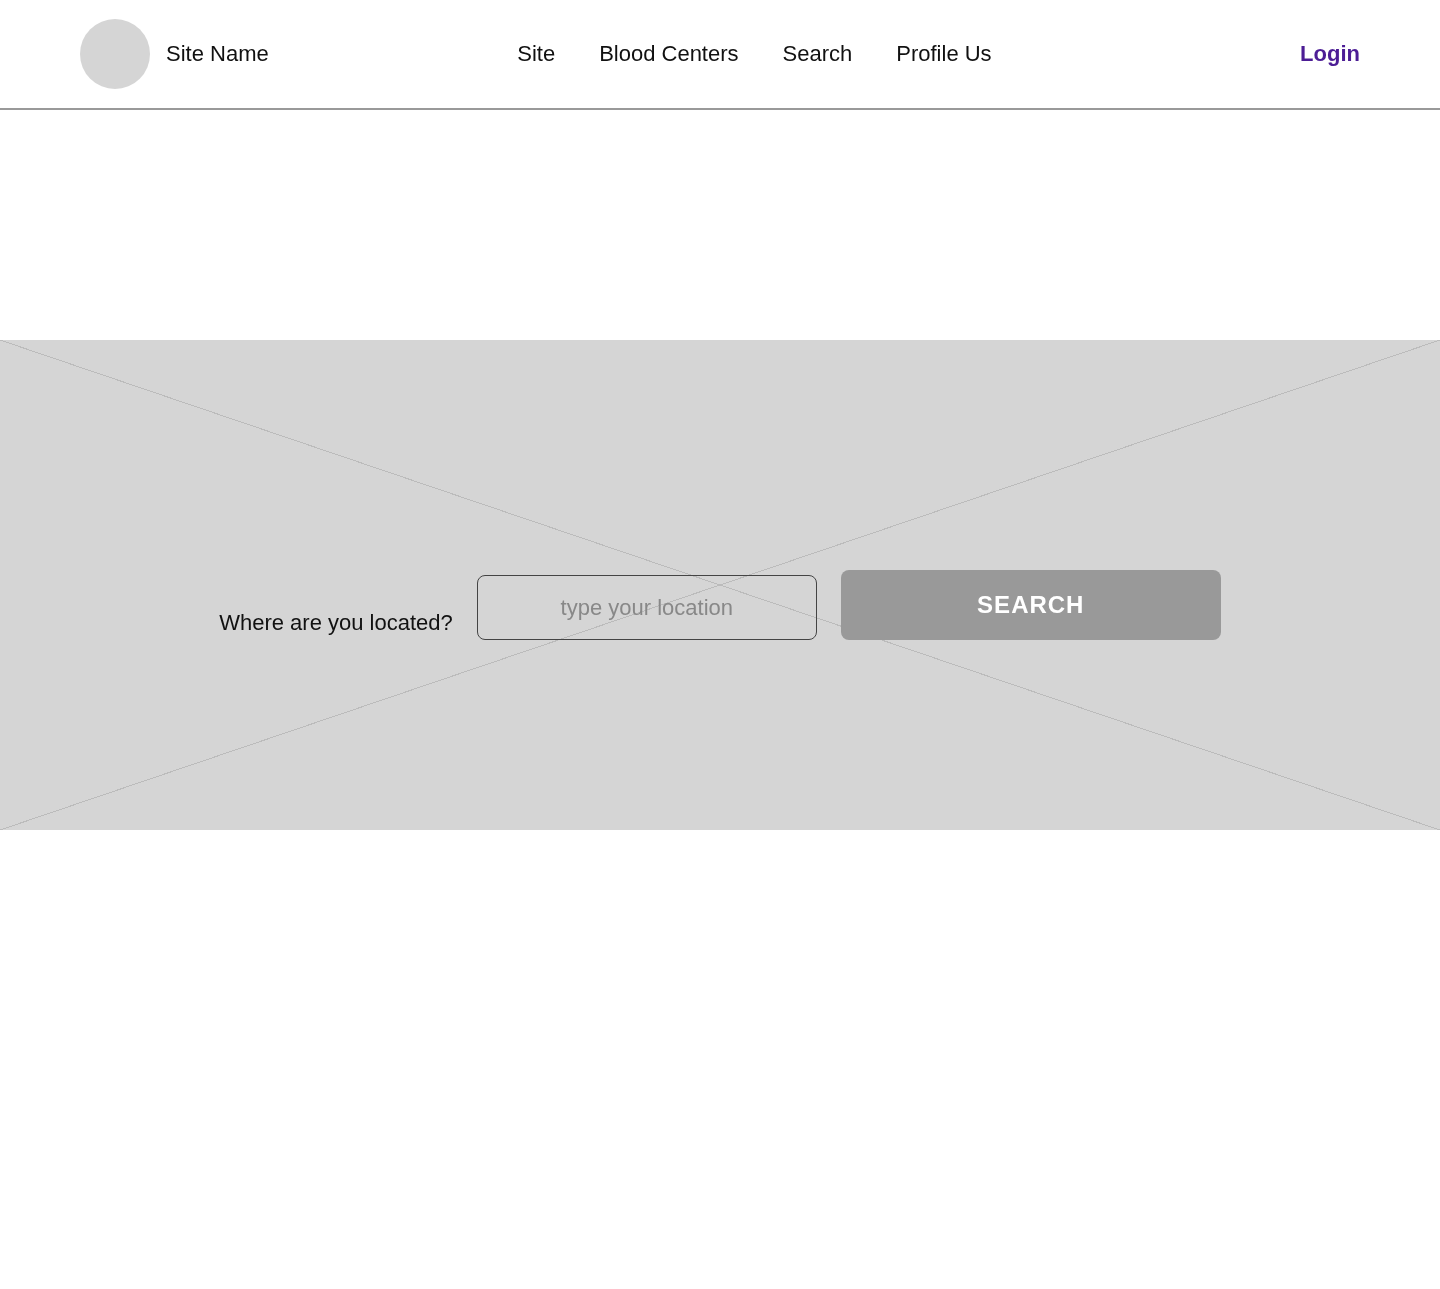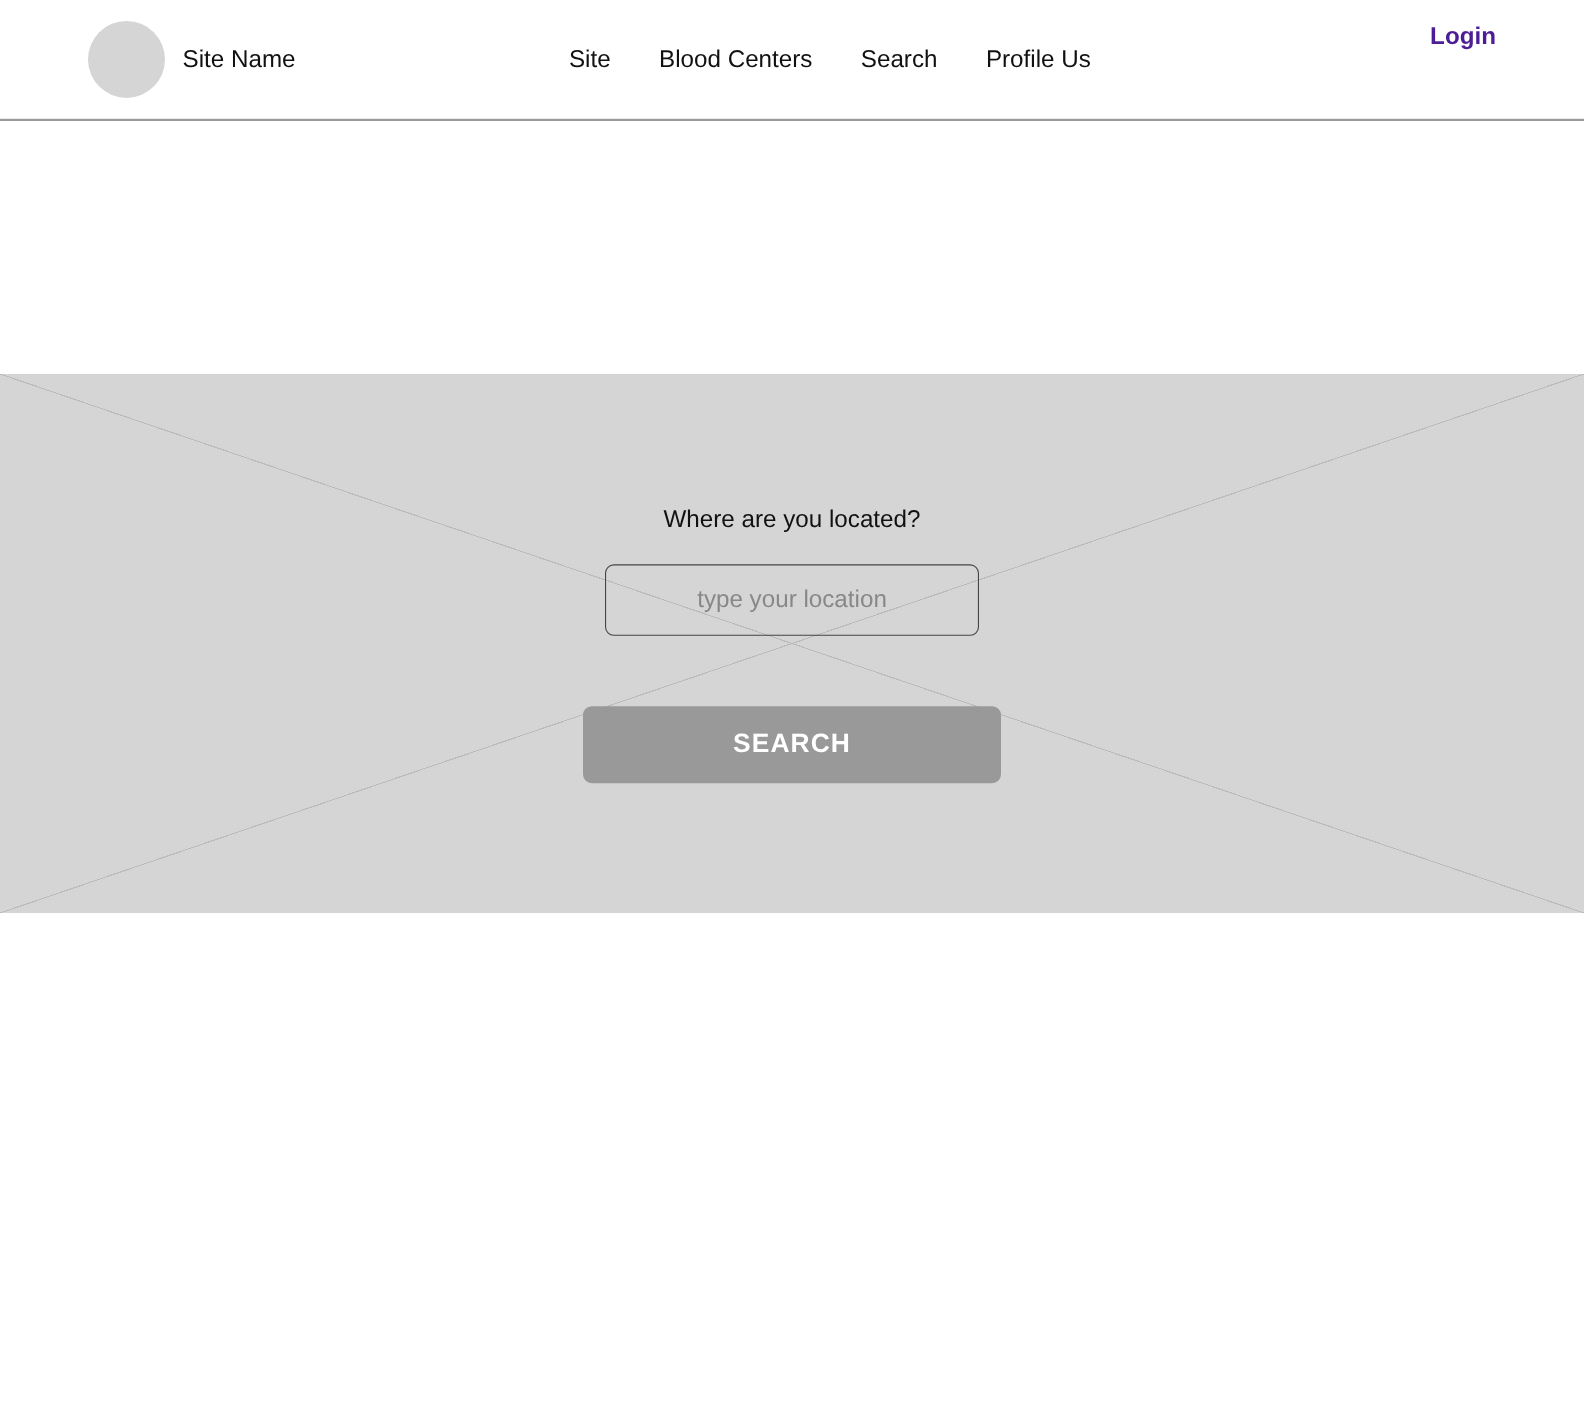--- a/index.html
+++ b/index.html
@@ -11,20 +11,21 @@
     body {
       font-family: Arial, sans-serif;
       background: #fff;
       width: 1440px;
       min-height: 1289px;
     }
 
     
     header {
       display: flex;
+      align-items: center;
       padding: 20px 80px;
       border-bottom: 2px solid #999;
       background: #fff;
       height: 110px;
     }
 
     .logo-area {
       display: flex;
       align-items: center;
       gap: 16px;
@@ -94,22 +95,22 @@
       background:
         linear-gradient(to bottom right, transparent calc(50% - 0.5px), #bbb calc(50% - 0.5px), #bbb calc(50% + 0.5px), transparent calc(50% + 0.5px)),
         linear-gradient(to bottom left, transparent calc(50% - 0.5px), #bbb calc(50% - 0.5px), #bbb calc(50% + 0.5px), transparent calc(50% + 0.5px));
       pointer-events: none;
     }
 
     .search-box {
       position: relative;
       z-index: 1;
       display: flex;
-      flex-direction: column;
-      align-items: center;
+      flex-direction: row;
+      align-items: flex-end;
       gap: 24px;
     }
 
     .where-label {
       font-size: 22px;
       color: #111;
       margin-bottom: 4px;
     }
 
     .location-input {

